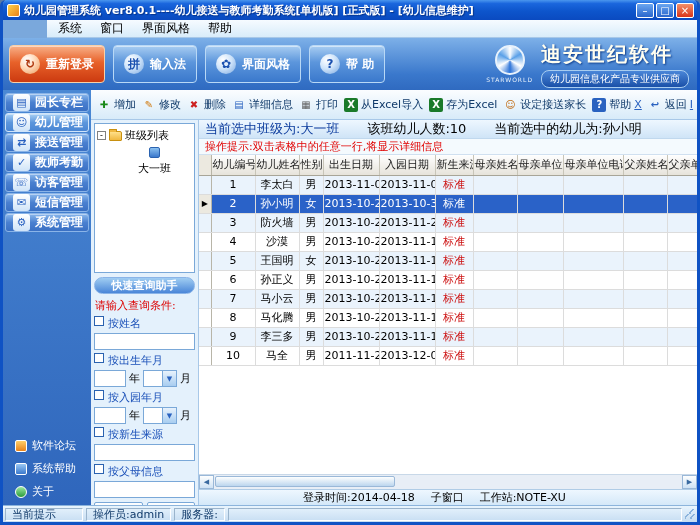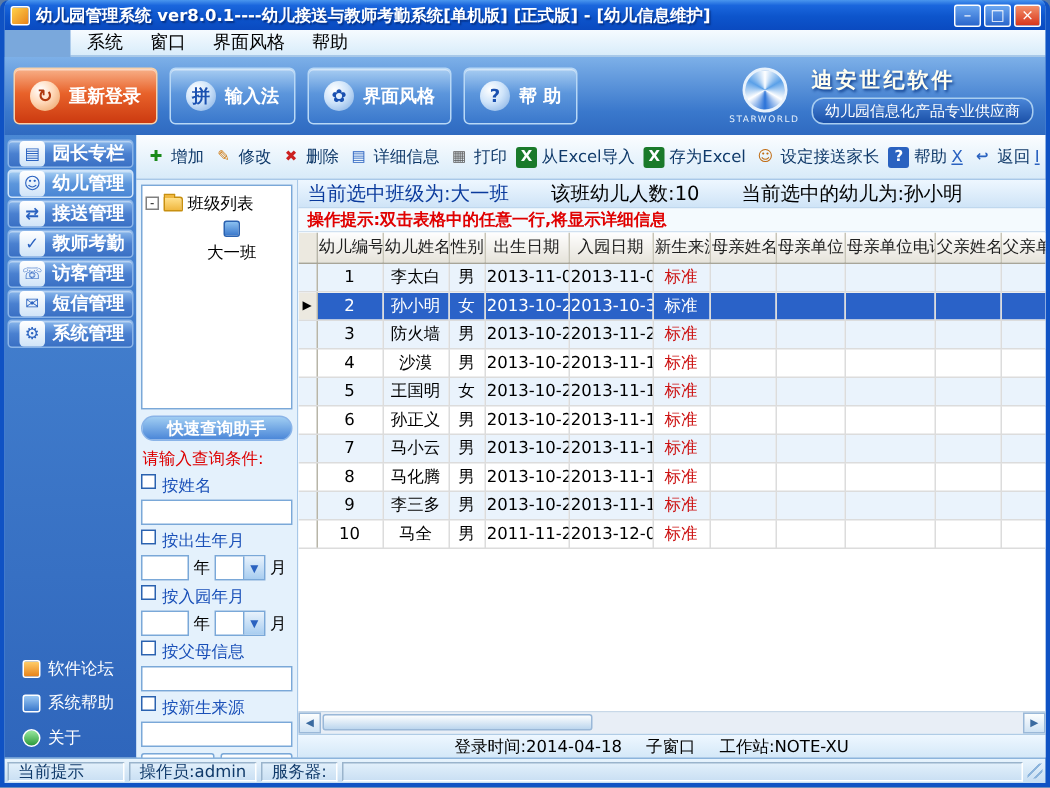--- a/index.html
+++ b/index.html
@@ -34,21 +34,21 @@
   .tb-btn.active{ background:linear-gradient(#f8b088,#e8622a 45%,#cc3a10); border-color:#f8d0a8; }
   .tb-icon{ width:20px; height:20px; border-radius:50%; color:#1a50b0; font-size:12px; line-height:20px;
     text-align:center; font-weight:bold; background:radial-gradient(circle at 35% 30%,#fff,#cfe4fa 45%,#7aa8e0); }
   .tb-btn.active .tb-icon{ background:radial-gradient(circle at 35% 30%,#fff,#ffd8b8 45%,#e89a5a); color:#b03a10; }
   .brand{ margin-left:auto; display:flex; align-items:center; gap:8px; padding-right:2px; }
   .brand-logo-wrap{ display:flex; flex-direction:column; align-items:center; gap:1px; }
   .brand-logo{ width:30px; height:30px; border-radius:50%; border:2px solid #e8f2fc;
     background:conic-gradient(#fff,#5aa0e8,#fff,#2a72d8,#fff,#5aa0e8,#fff); }
   .brand-caption{ font-size:6px; color:#e8f2fc; letter-spacing:1px; }
   .brand-right{ display:flex; flex-direction:column; gap:2px; align-items:flex-start; }
-  .brand-name{ color:#fffef0; font-size:14px; font-weight:bold; letter-spacing:2px; text-shadow:1px 1px 2px #0a3a8a; }
+  .brand-name{ color:#fffef0; font-size:20px; font-weight:bold; letter-spacing:2px; text-shadow:1px 1px 2px #0a3a8a; }
   .brand-slogan{ font-size:10px; color:#fff; background:linear-gradient(#4a86d8,#1a50a8);
     border:1px solid #a8cdf0; border-radius:8px; padding:1px 8px; }
 
   
   .bodyrow{ flex:1; display:flex; min-height:0; }
   .sidebar{ flex:0 0 88px; display:flex; flex-direction:column; padding:2px 2px 4px;
     background:linear-gradient(180deg,#4a88d4,#2f66bc); }
   .side-btn{ flex:0 0 34px; margin:1px 0; border-radius:3px; border:1px solid #8ab4e8; display:flex;
     align-items:center; gap:5px; padding-left:7px; color:#fff; font-weight:bold; font-size:12px;
     background:linear-gradient(#8ab8ec,#4a80d0 50%,#3a70c4); box-shadow:inset 0 1px 0 rgba(255,255,255,.4); cursor:default; }
@@ -107,21 +107,21 @@
   .qa-buttons{ margin-top:auto; display:flex; gap:4px; padding:4px 0 2px; }
   .qa-btn{ flex:1; height:19px; border:1px solid #7aa8d8; border-radius:2px; display:flex; align-items:center;
     justify-content:center; color:#103a6a; background:linear-gradient(#ffffff,#d8e8f6); cursor:default; }
 
   
   .table-col{ flex:1; display:flex; flex-direction:column; min-width:0; background:#fff; }
   .info-bar{ flex:0 0 17px; display:flex; gap:28px; padding-left:6px; font-size:13px;
     background:linear-gradient(#eef7ff,#cfe4f7); border-bottom:1px solid #c0d8ee; }
   .info-class{ color:#0a3a9c; } .info-count{ color:#000; } .info-selected{ color:#000; }
   .hint-bar{ flex:0 0 15px; display:flex; align-items:center; padding-left:6px; font-size:11px; color:#e00000;
-    background:#f4fafe; border-bottom:1px solid #d0e0f0;font-weight:bold; }
+    background:#f4fafe; border-bottom:1px solid #d0e0f0; }
   .grid-wrap{ flex:1; overflow:hidden; background:#fff; min-height:0; }
   table.grid{ border-collapse:collapse; table-layout:fixed; width:514px; font-size:11px; }
   .grid th{ height:20px; font-weight:normal; color:#202020; padding:0 1px; white-space:nowrap; overflow:hidden;
     background:linear-gradient(#fefefe,#e6e3da); border-right:1px solid #c8c5b8; border-bottom:1px solid #a8a598; }
   .grid td{ height:19px; text-align:center; white-space:nowrap; overflow:hidden; padding:0 1px; color:#000;
     border-right:1px solid #dcdcdc; border-bottom:1px solid #dcdcdc; }
   .grid tr:nth-child(odd) td{ background:#eaf3fc; }
   .grid tr:nth-child(even) td{ background:#fff; }
   .grid td.ind,.grid th.ind{ background:#ece9e0; border-right:1px solid #b8b5a8; font-size:8px; color:#000; }
   .grid td.std{ color:#cc1010; }
@@ -356,25 +356,25 @@
                   <span class="qa-unit">年</span>
                   <div class="qa-select">
                     <span class="qa-selval"></span>
                     <span class="qa-selarrow">▼</span>
                   </div>
                   <span class="qa-unit">月</span>
                 </div>
               </div>
               <div class="qa-field"><div class="qa-label">
                   <span class="qa-check"></span>
-                  <span>按父母信息</span>
+                  <span>按新生来源</span>
                 </div><input class="qa-input" style=""></div>
               <div class="qa-field"><div class="qa-label">
                   <span class="qa-check"></span>
-                  <span>按新生来源</span>
+                  <span>按父母信息</span>
                 </div><input class="qa-input" style=""></div>
             </div>
           <div class="qa-buttons">
             <div class="qa-btn">清空条件</div>
             <div class="qa-btn">开始查询</div>
           </div>
         </div>
 
         <div class="table-col">
           <div class="info-bar">

